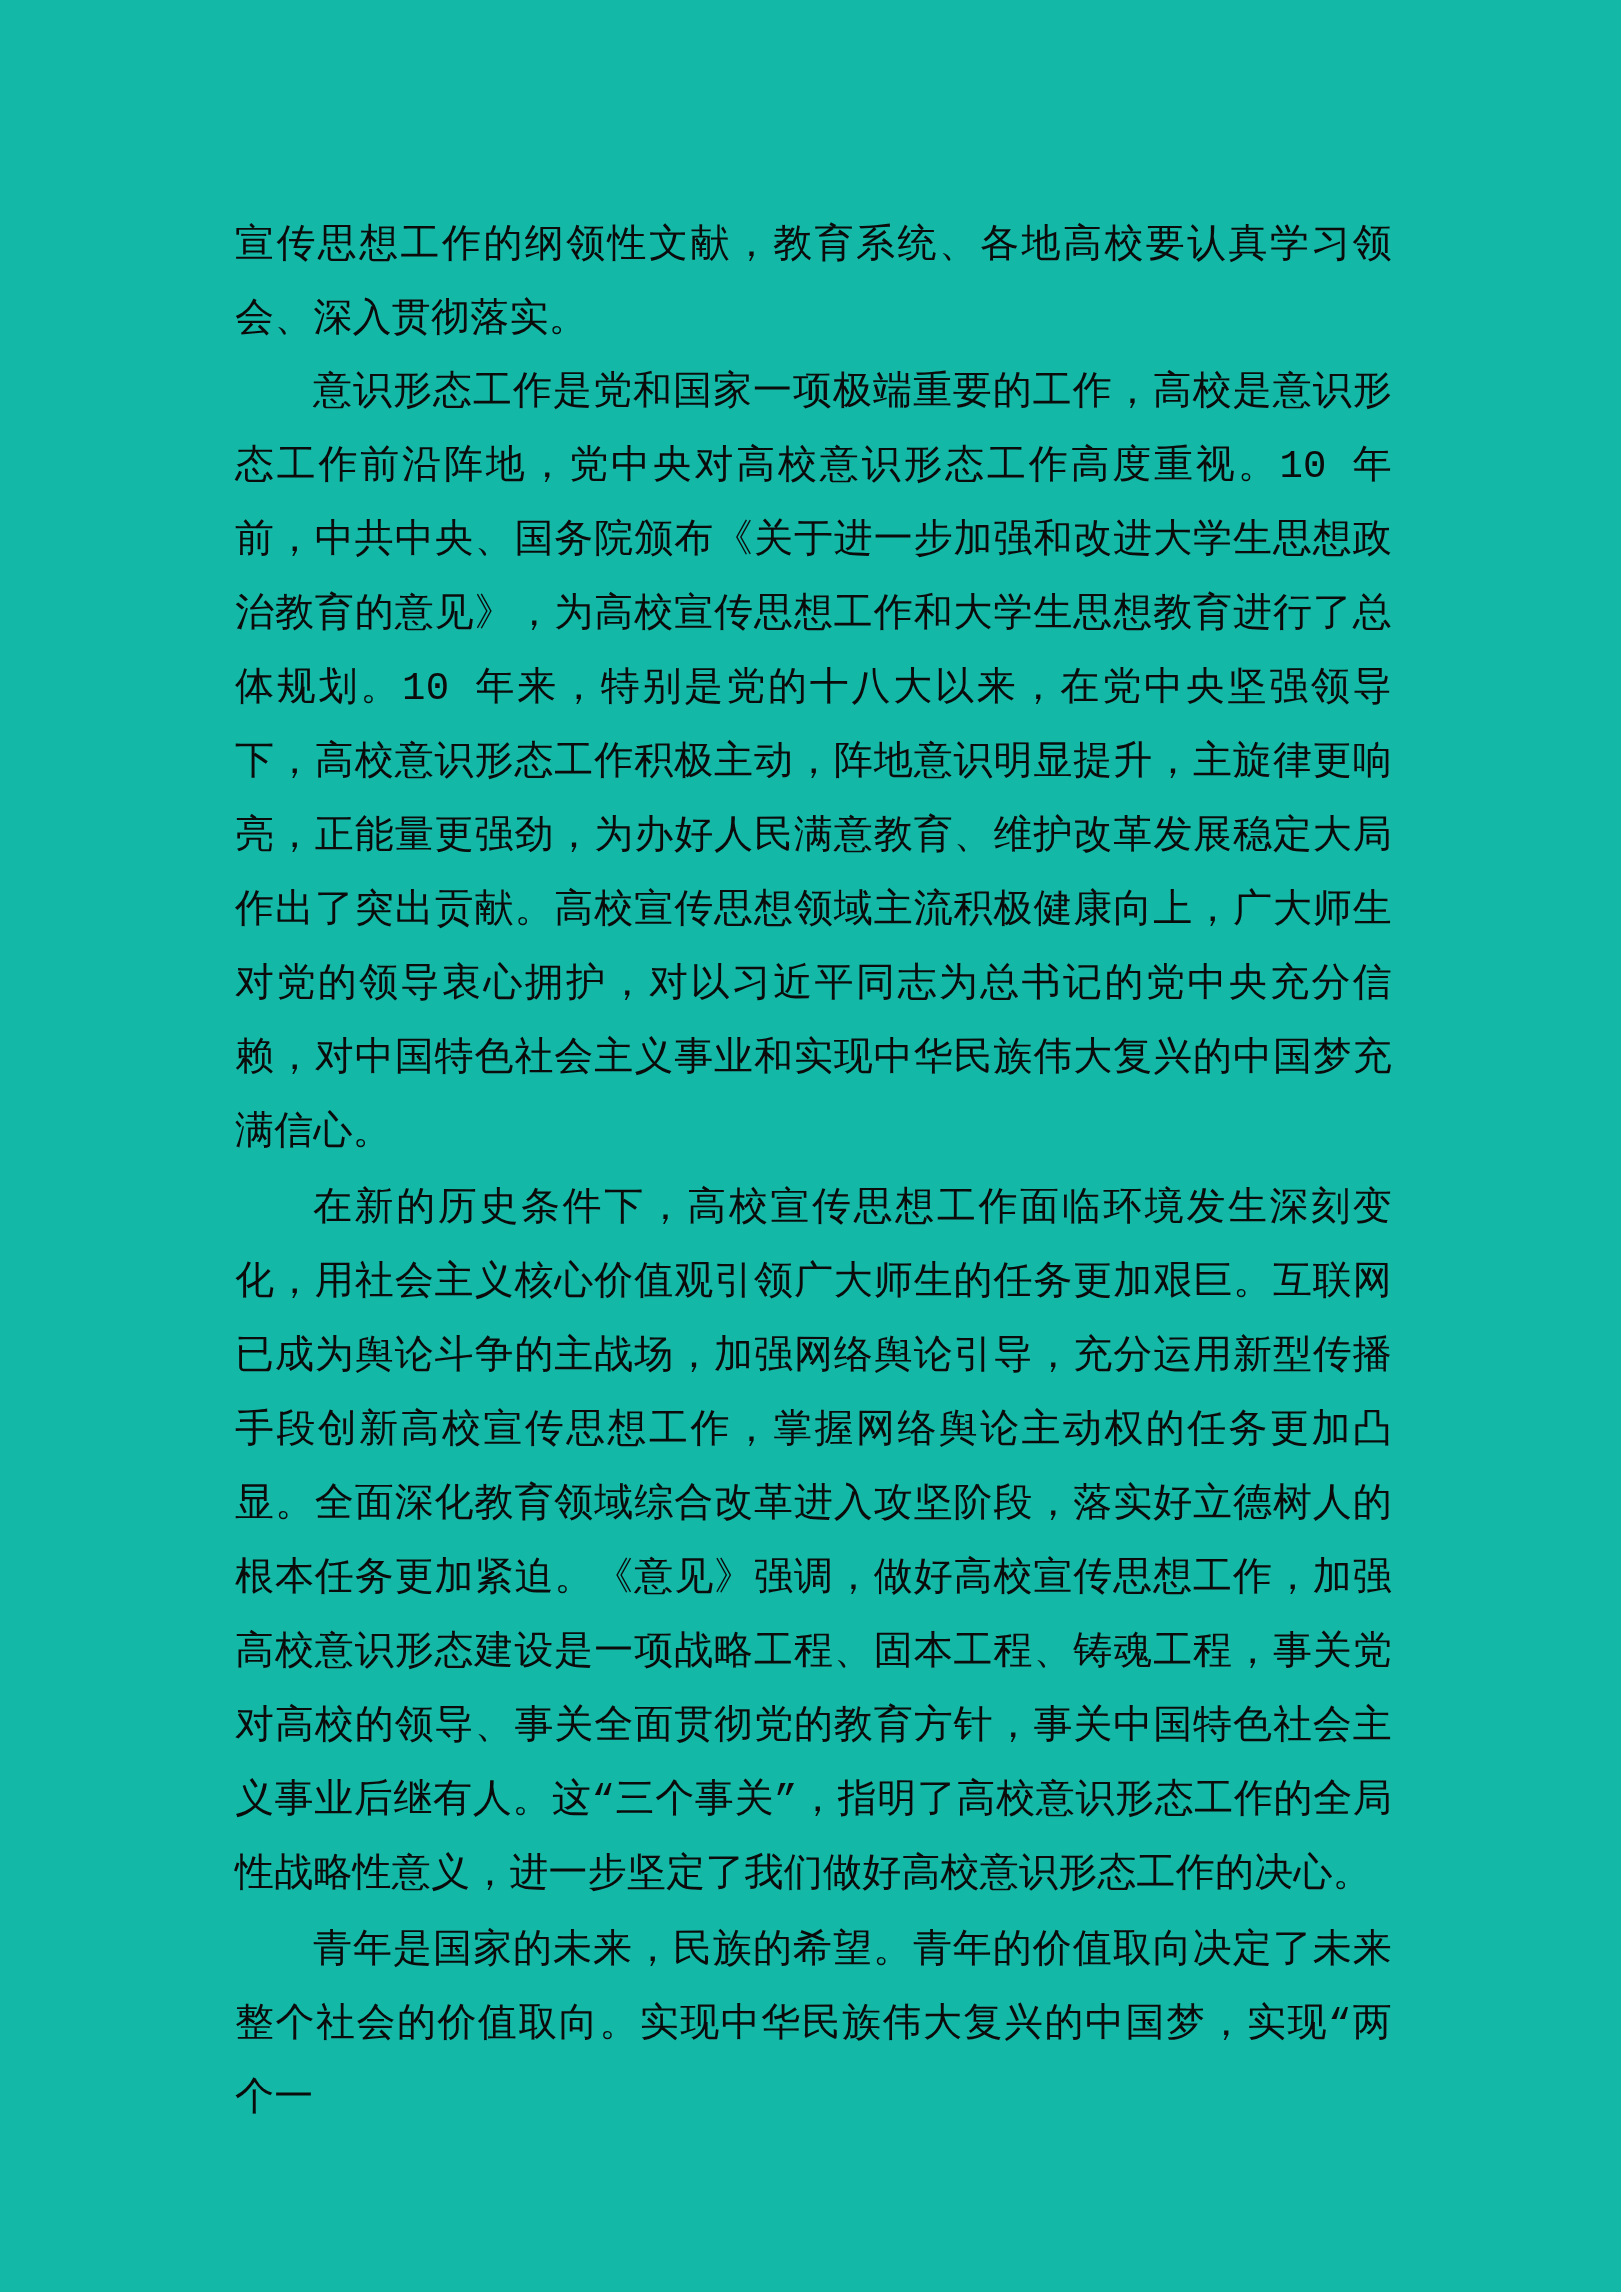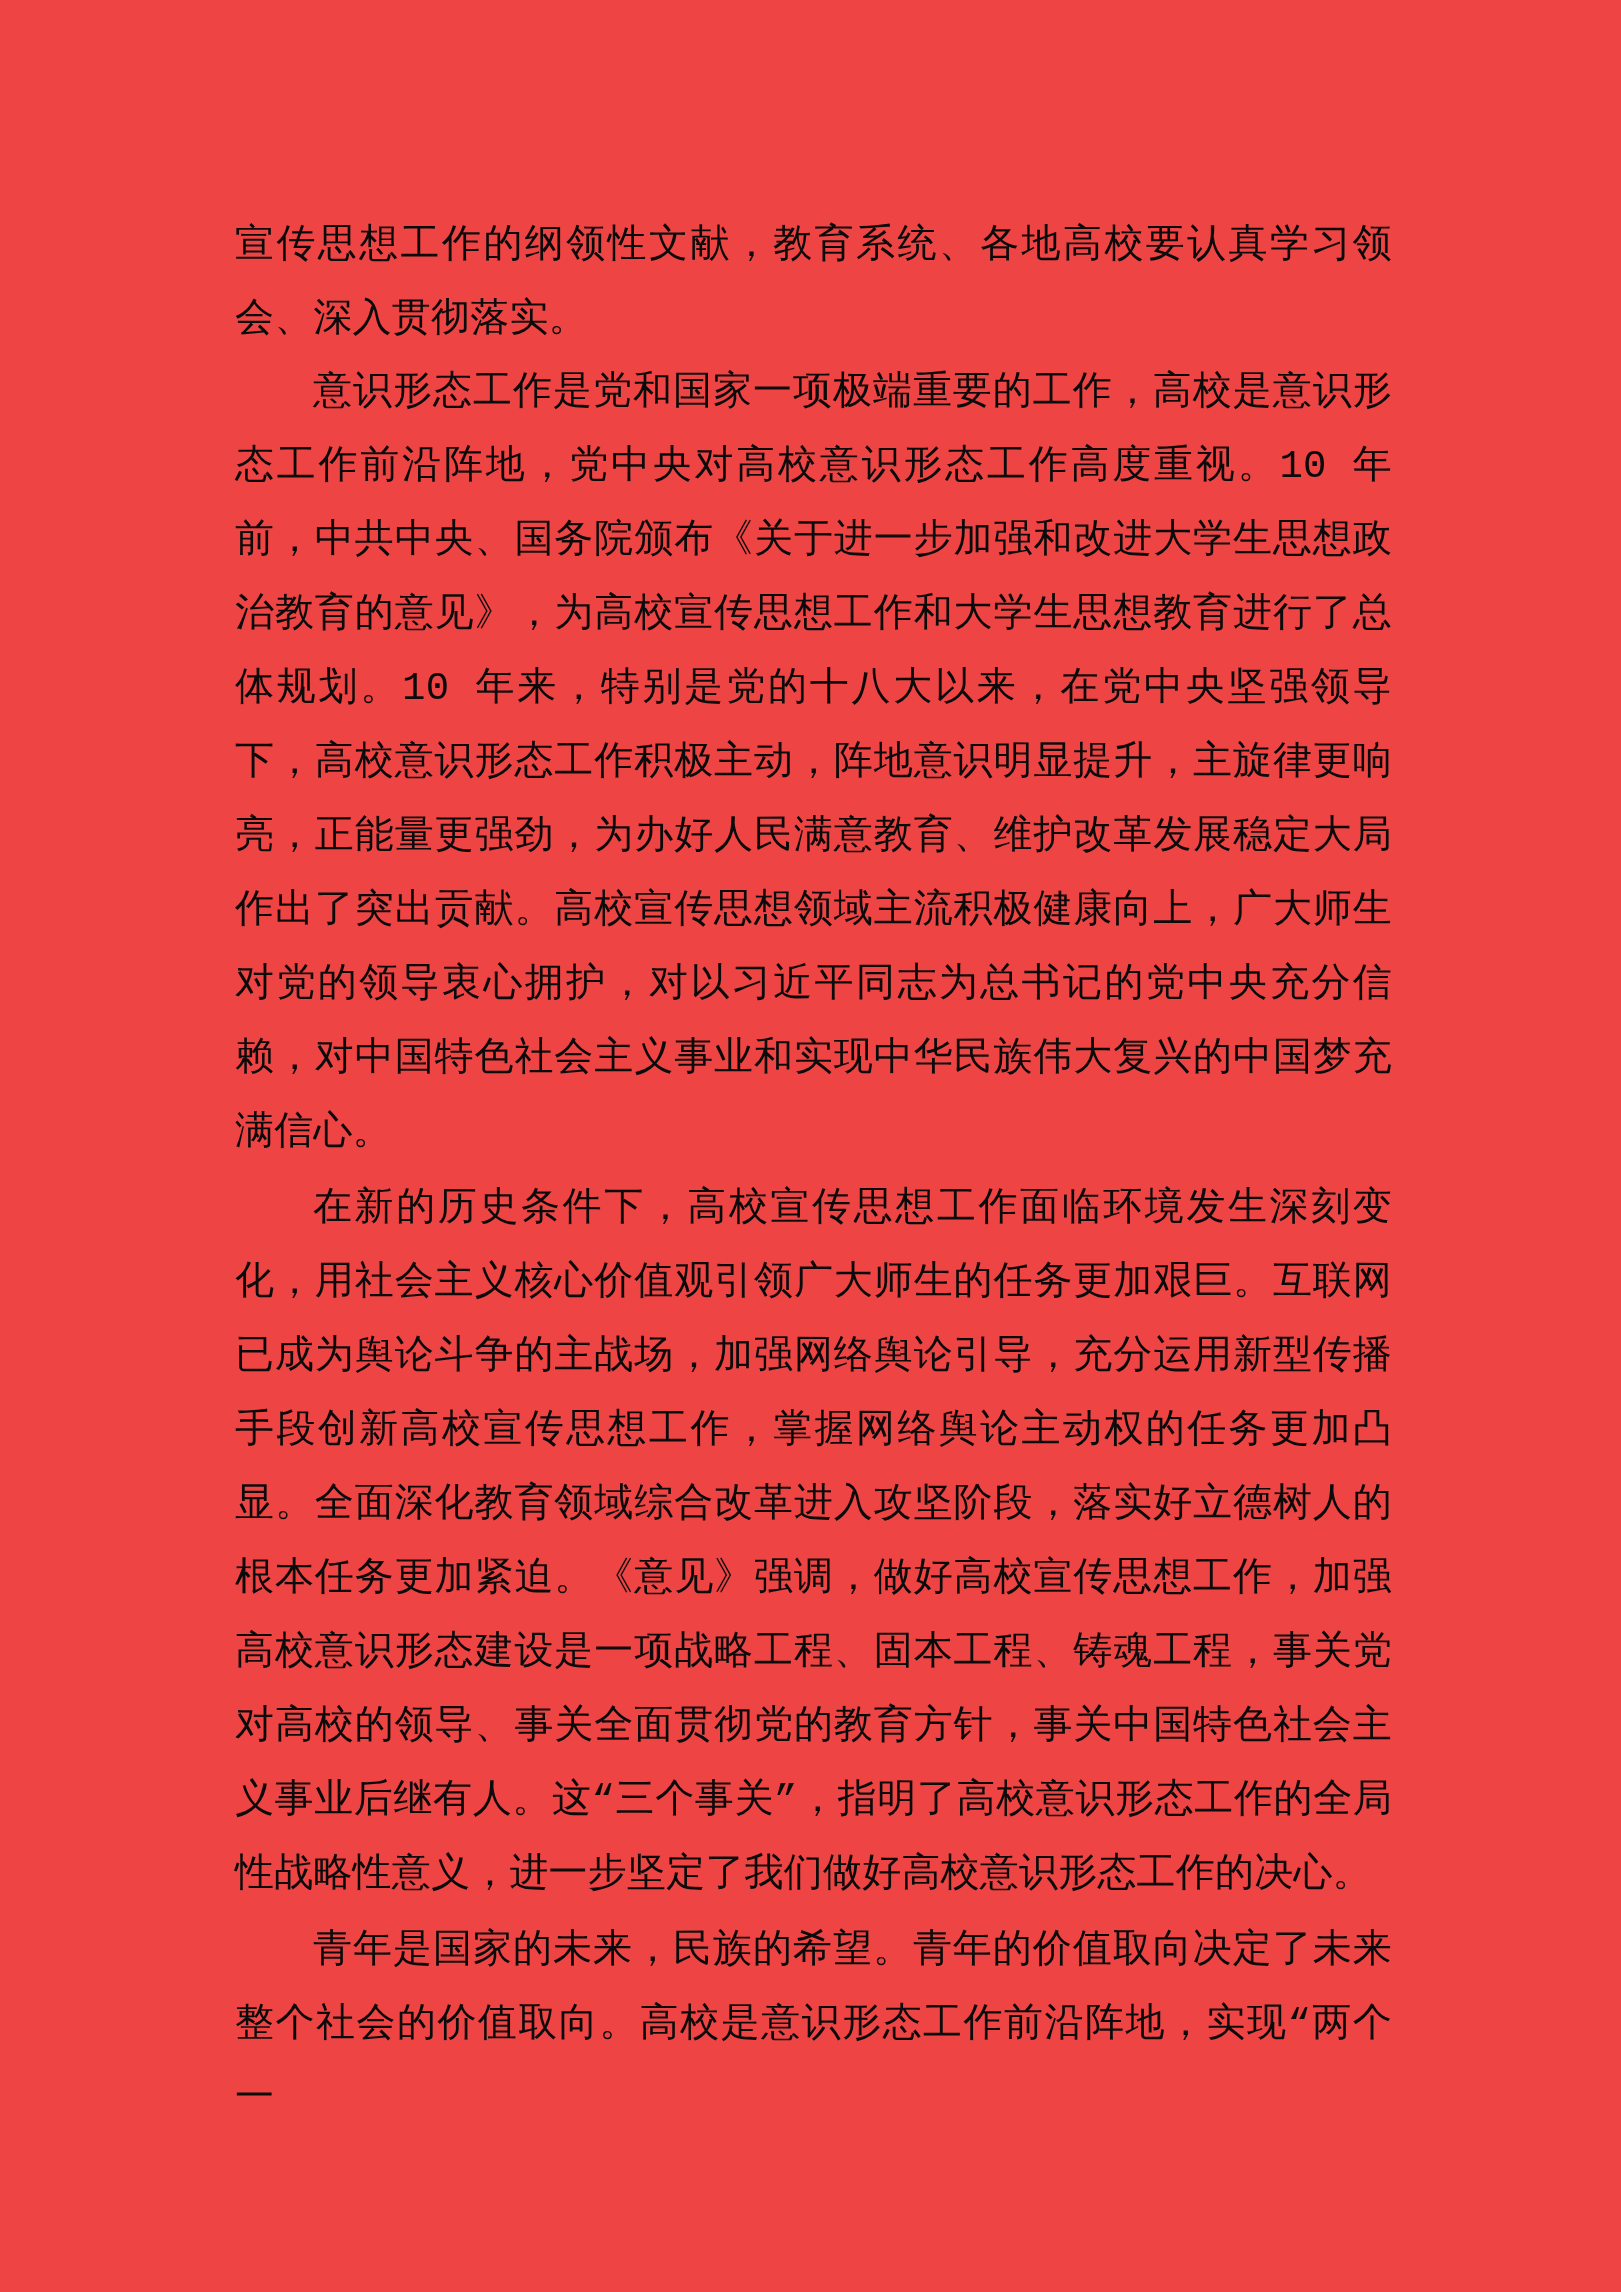--- a/index.html
+++ b/index.html
@@ -11,21 +11,21 @@
     width: 1621px;
     height: 2293px;
     font-family: "DejaVu Sans", "Liberation Sans", sans-serif;
     color: #000000;
     overflow: hidden;
   }
   .page {
     position: relative;
     width: 1621px;
     height: 2293px;
-    background: #ef4444;
+    background: #14b8a6;
     box-sizing: border-box;
     padding: 206px 235px 0 235px;
   }
   .doc-body {
     width: 1157px;
   }
   p.para {
     margin: 0 0 2px 0;
     font-size: 39px;
     line-height: 74px;
@@ -41,16 +41,16 @@
   }
 </style>
 </head>
 <body>
 
 <div class="page">
   <div class="doc-body">
     <p class="para">宣传思想工作的纲领性文献，教育系统、各地高校要认真学习领会、深入贯彻落实。</p>
     <p class="para indent">意识形态工作是党和国家一项极端重要的工作，高校是意识形态工作前沿阵地，党中央对高校意识形态工作高度重视。10 年前，中共中央、国务院颁布《关于进一步加强和改进大学生思想政治教育的意见》，为高校宣传思想工作和大学生思想教育进行了总体规划。10 年来，特别是党的十八大以来，在党中央坚强领导下，高校意识形态工作积极主动，阵地意识明显提升，主旋律更响亮，正能量更强劲，为办好人民满意教育、维护改革发展稳定大局作出了突出贡献。高校宣传思想领域主流积极健康向上，广大师生对党的领导衷心拥护，对以习近平同志为总书记的党中央充分信赖，对中国特色社会主义事业和实现中华民族伟大复兴的中国梦充满信心。</p>
     <p class="para indent">在新的历史条件下，高校宣传思想工作面临环境发生深刻变化，用社会主义核心价值观引领广大师生的任务更加艰巨。互联网已成为舆论斗争的主战场，加强网络舆论引导，充分运用新型传播手段创新高校宣传思想工作，掌握网络舆论主动权的任务更加凸显。全面深化教育领域综合改革进入攻坚阶段，落实好立德树人的根本任务更加紧迫。《意见》强调，做好高校宣传思想工作，加强高校意识形态建设是一项战略工程、固本工程、铸魂工程，事关党对高校的领导、事关全面贯彻党的教育方针，事关中国特色社会主义事业后继有人。这“三个事关”，指明了高校意识形态工作的全局性战略性意义，进一步坚定了我们做好高校意识形态工作的决心。</p>
-    <p class="para indent">青年是国家的未来，民族的希望。青年的价值取向决定了未来整个社会的价值取向。高校是意识形态工作前沿阵地，实现“两个一</p>
+    <p class="para indent">青年是国家的未来，民族的希望。青年的价值取向决定了未来整个社会的价值取向。实现中华民族伟大复兴的中国梦，实现“两个一</p>
   </div>
 </div>
 
 
 </body></html>

